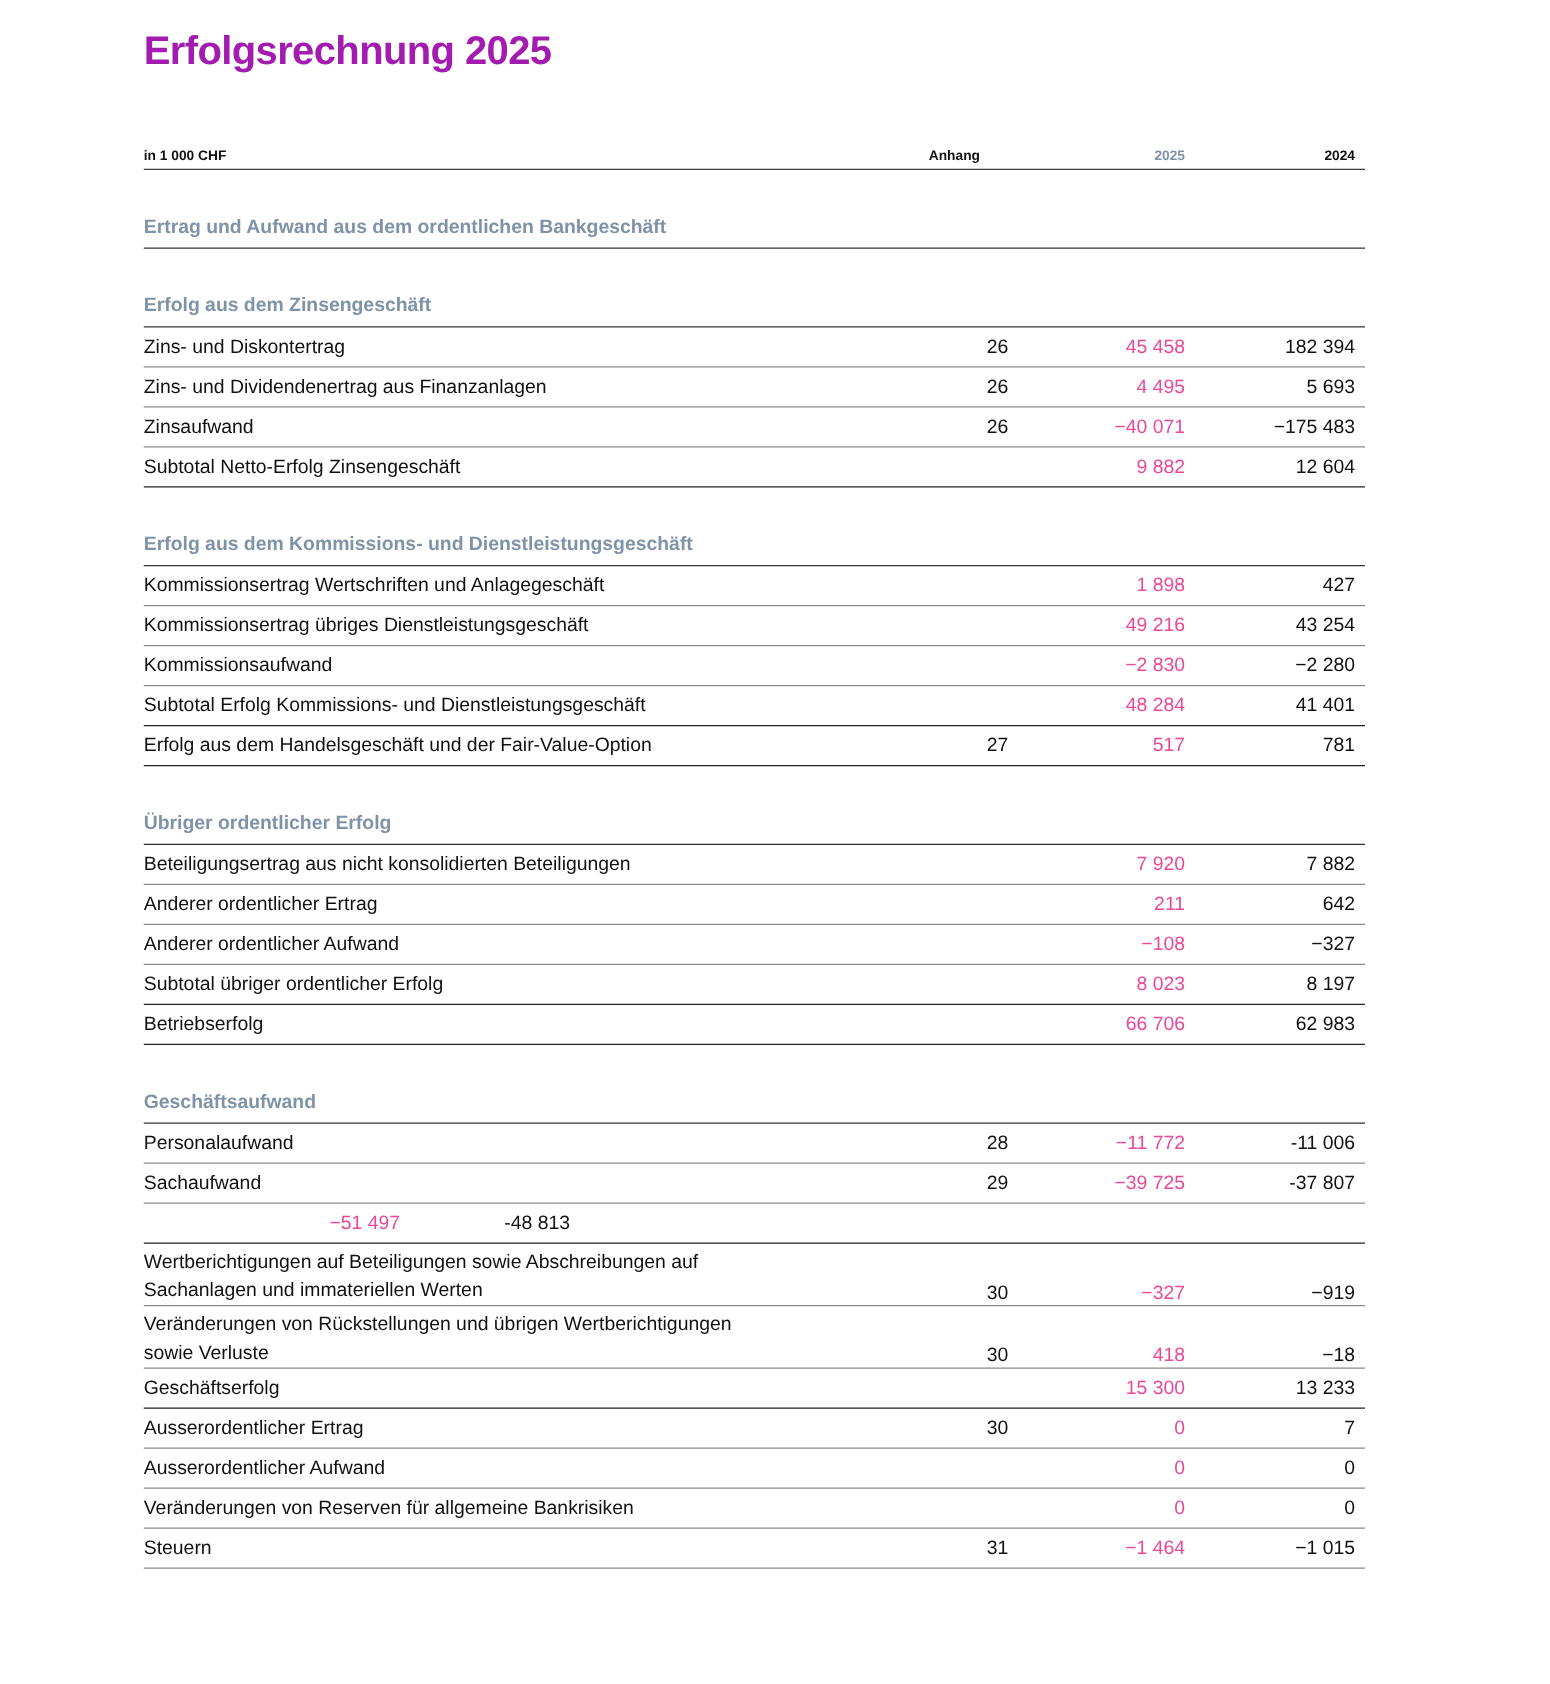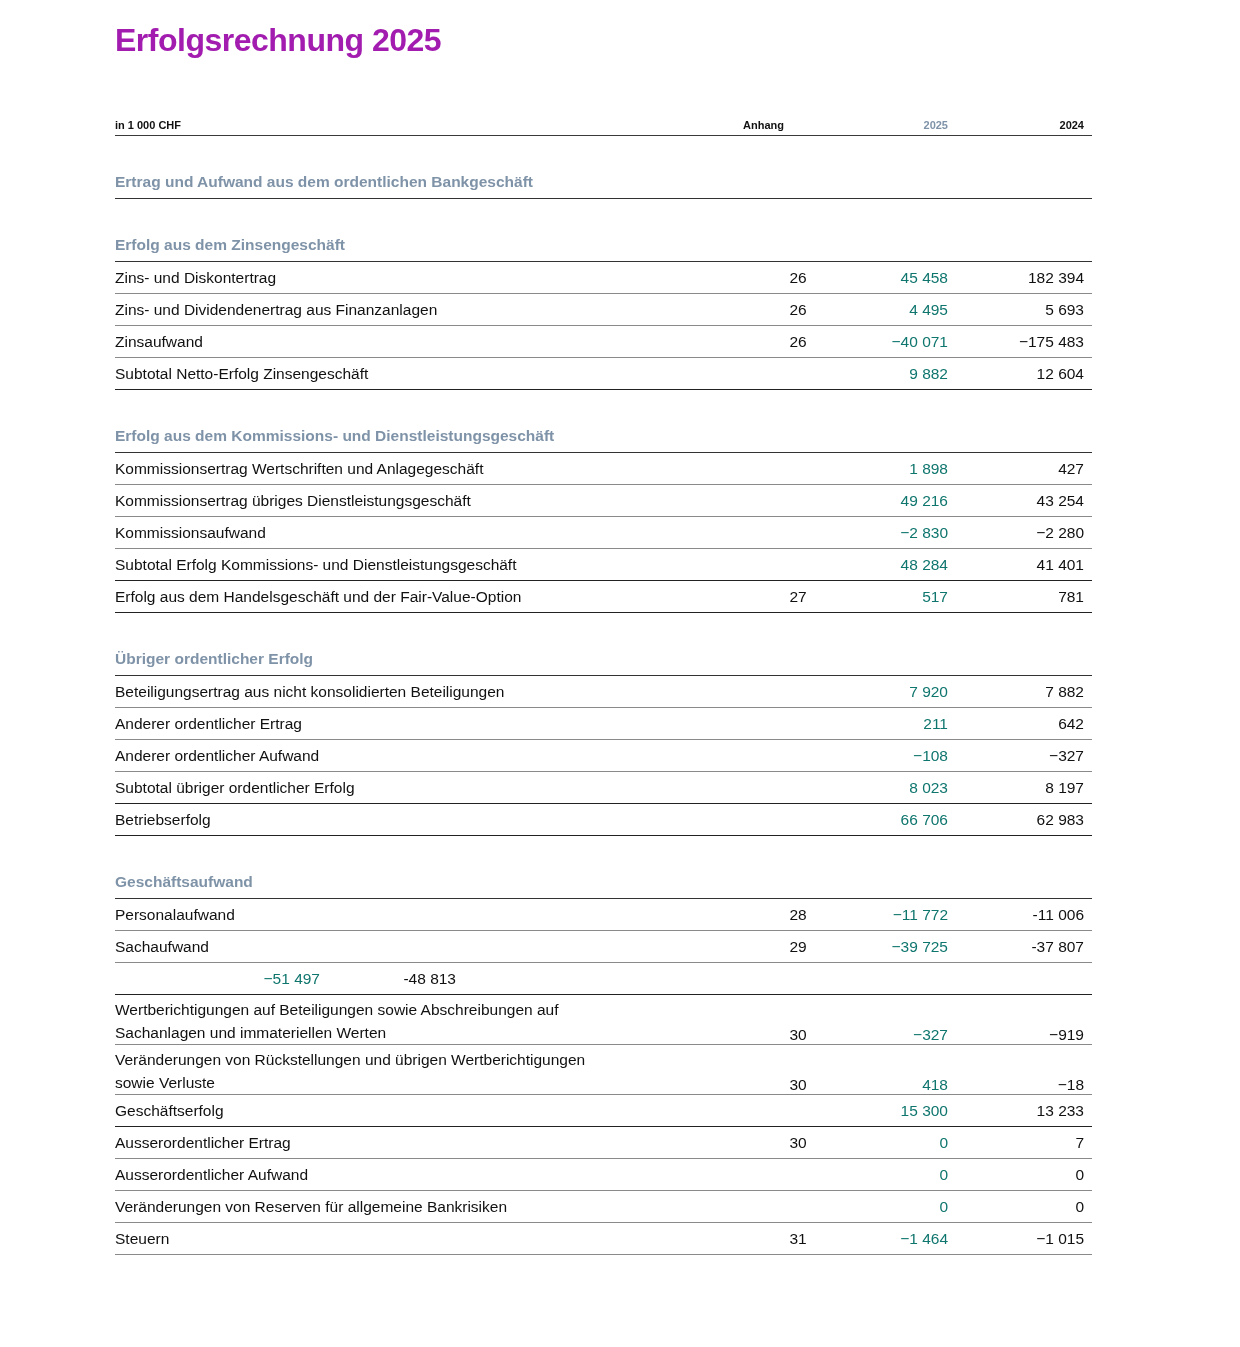--- a/index.html
+++ b/index.html
@@ -40,21 +40,21 @@
     .section.group { margin-top: 37px; height: 22px; }
 
     .row {
       display: flex; align-items: center;
       height: 31px; font-size: 15.5px;
       border-bottom: 1.5px solid #8a8a8a;
     }
     .row.two-line { height: 50px; align-items: flex-end; padding-bottom: 0; box-sizing: border-box; }
     .row.two-line .cell-label { line-height: 23px; }
     .row.bold { font-weight: normal; border-bottom: 1.5px solid #222222; }
-    .row .cell-y1 { color: #0f766e; }
+    .row .cell-y1 { color: #ec4899; }
     .row .cell-note { padding-left: 30px; box-sizing: border-box; }
   </style>
 </head>
 <body>
 
 <h1 class="page-title">Erfolgsrechnung 2025</h1>
 
 <div class="table">
   <div class="hdr">
     <div class="cell-label">in 1 000 CHF</div>

